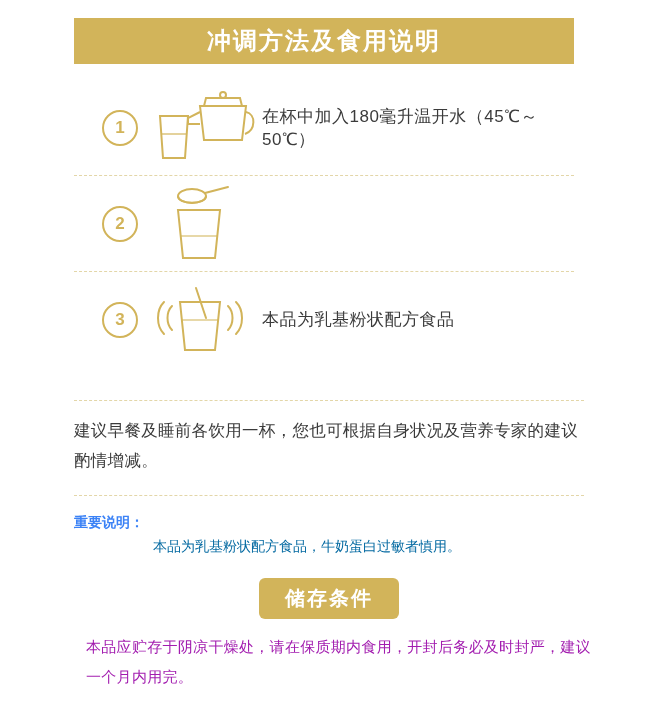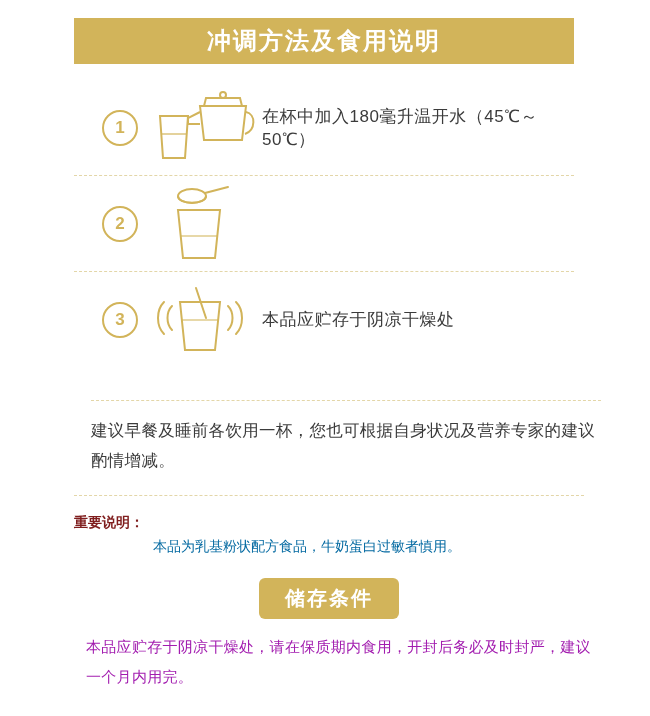--- a/index.html
+++ b/index.html
@@ -80,21 +80,21 @@
   .step-text {
     font-size: 17px;
     color: #3b3b3b;
     margin-left: 4px;
     letter-spacing: 0.5px;
   }
 
   
   .advice {
     position: absolute;
-    left: 91px;
+    left: 74px;
     top: 400px;
     width: 510px;
     font-size: 16.5px;
     line-height: 30px;
     color: #3b3b3b;
     border-top: 1px dashed #e3d6a8;
     padding-top: 14px;
     letter-spacing: 0.3px;
   }
 
@@ -106,21 +106,21 @@
     width: 510px;
     border-top: 1px dashed #e3d6a8;
     padding-top: 14px;
   }
   .notice-row {
     display: flex;
     font-size: 14px;
     line-height: 24px;
   }
   .notice-label {
-    color: #7f1d1d;
+    color: #3b82f6;
     font-weight: bold;
     flex: 0 0 auto;
   }
   .notice-text {
     color: #3b3b3b;
   }
   .notice-row2 {
     padding-left: 79px;
     font-size: 14px;
     line-height: 24px;
@@ -222,21 +222,21 @@
 
           <path d="M48 8 L58 38" stroke="#d2b45a" stroke-width="2" stroke-linecap="round"></path>
 
           <path d="M24 26 C18 32 18 44 24 50" fill="none" stroke="#d2b45a" stroke-width="2" stroke-linecap="round"></path>
           <path d="M16 22 C8 30 8 46 16 54" fill="none" stroke="#d2b45a" stroke-width="2" stroke-linecap="round"></path>
 
           <path d="M80 26 C86 32 86 44 80 50" fill="none" stroke="#d2b45a" stroke-width="2" stroke-linecap="round"></path>
           <path d="M88 22 C96 30 96 46 88 54" fill="none" stroke="#d2b45a" stroke-width="2" stroke-linecap="round"></path>
         </svg>
       </div>
-      <div class="step-text">本品应贮存于阴凉干燥处</div>
+      <div class="step-text">本品为乳基粉状配方食品</div>
     </div>
 
   </div>
 
   <div class="advice">建议早餐及睡前各饮用一杯，您也可根据自身状况及营养专家的建议酌情增减。</div>
 
   <div class="notice">
     <div class="notice-row">
       <span class="notice-label">重要说明：</span>
     </div>

